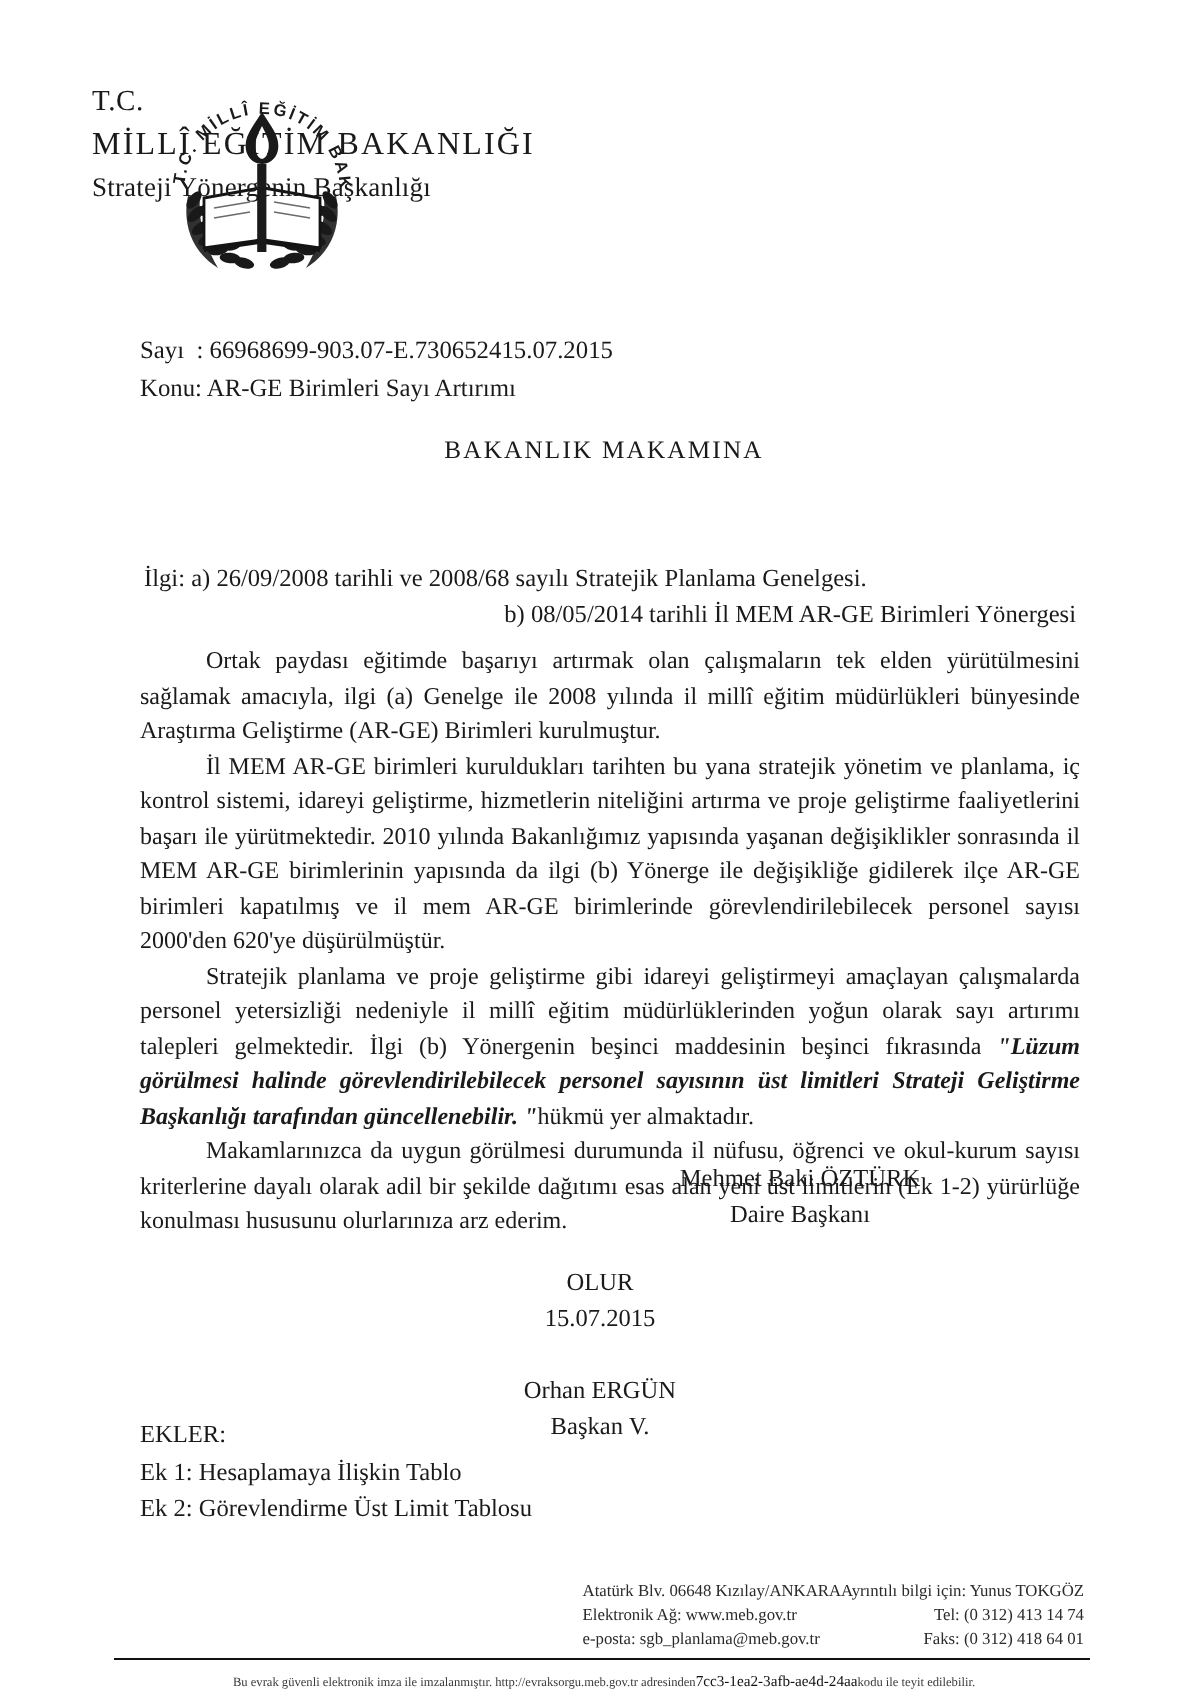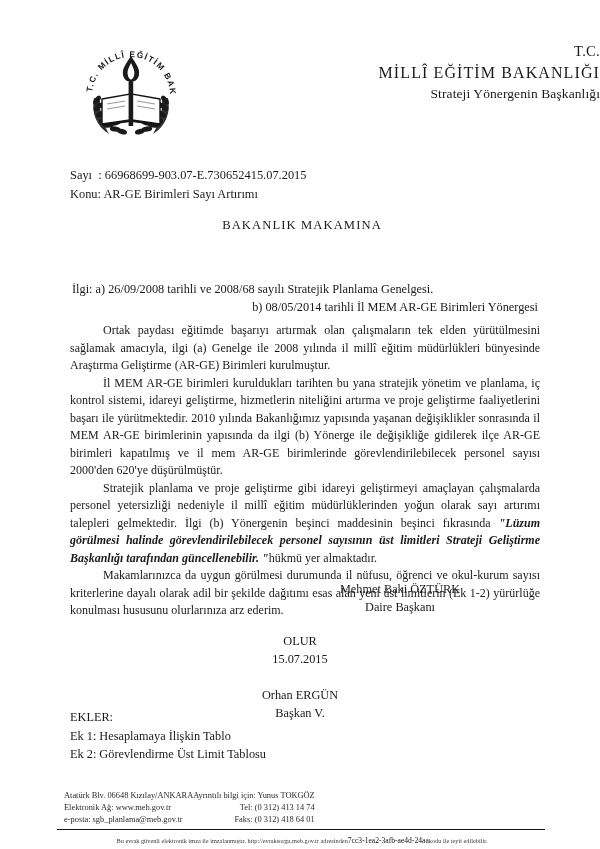--- a/index.html
+++ b/index.html
@@ -36,21 +36,21 @@
     width: 118px;
     height: 112px;
   }
   .logo-wrap svg { display: block; }
 
   .header-titles {
     position: absolute;
     left: 0;
     right: 0;
     top: 42px;
-    text-align: right;
+    text-align: left;
     padding-left: 46px;
   }
   .title-tc {
     font-size: 14.5px;
     letter-spacing: 0.3px;
     line-height: 1.35;
   }
   .title-ministry {
     font-size: 16px;
     letter-spacing: 1.1px;
@@ -154,21 +154,21 @@
   
   .footer {
     position: absolute;
     left: 64px;
     right: 58px;
     top: 790px;
     font-size: 8.4px;
     line-height: 1.42;
     color: #2a2a2a;
     display: flex;
-    justify-content: flex-start;
+    justify-content: flex-end;
   }
   .footer-left { text-align: left; }
   .footer-right { text-align: right; }
 
   .footer-rule {
     position: absolute;
     left: 57px;
     right: 55px;
     top: 829px;
     border-top: 1.1px solid #111;

